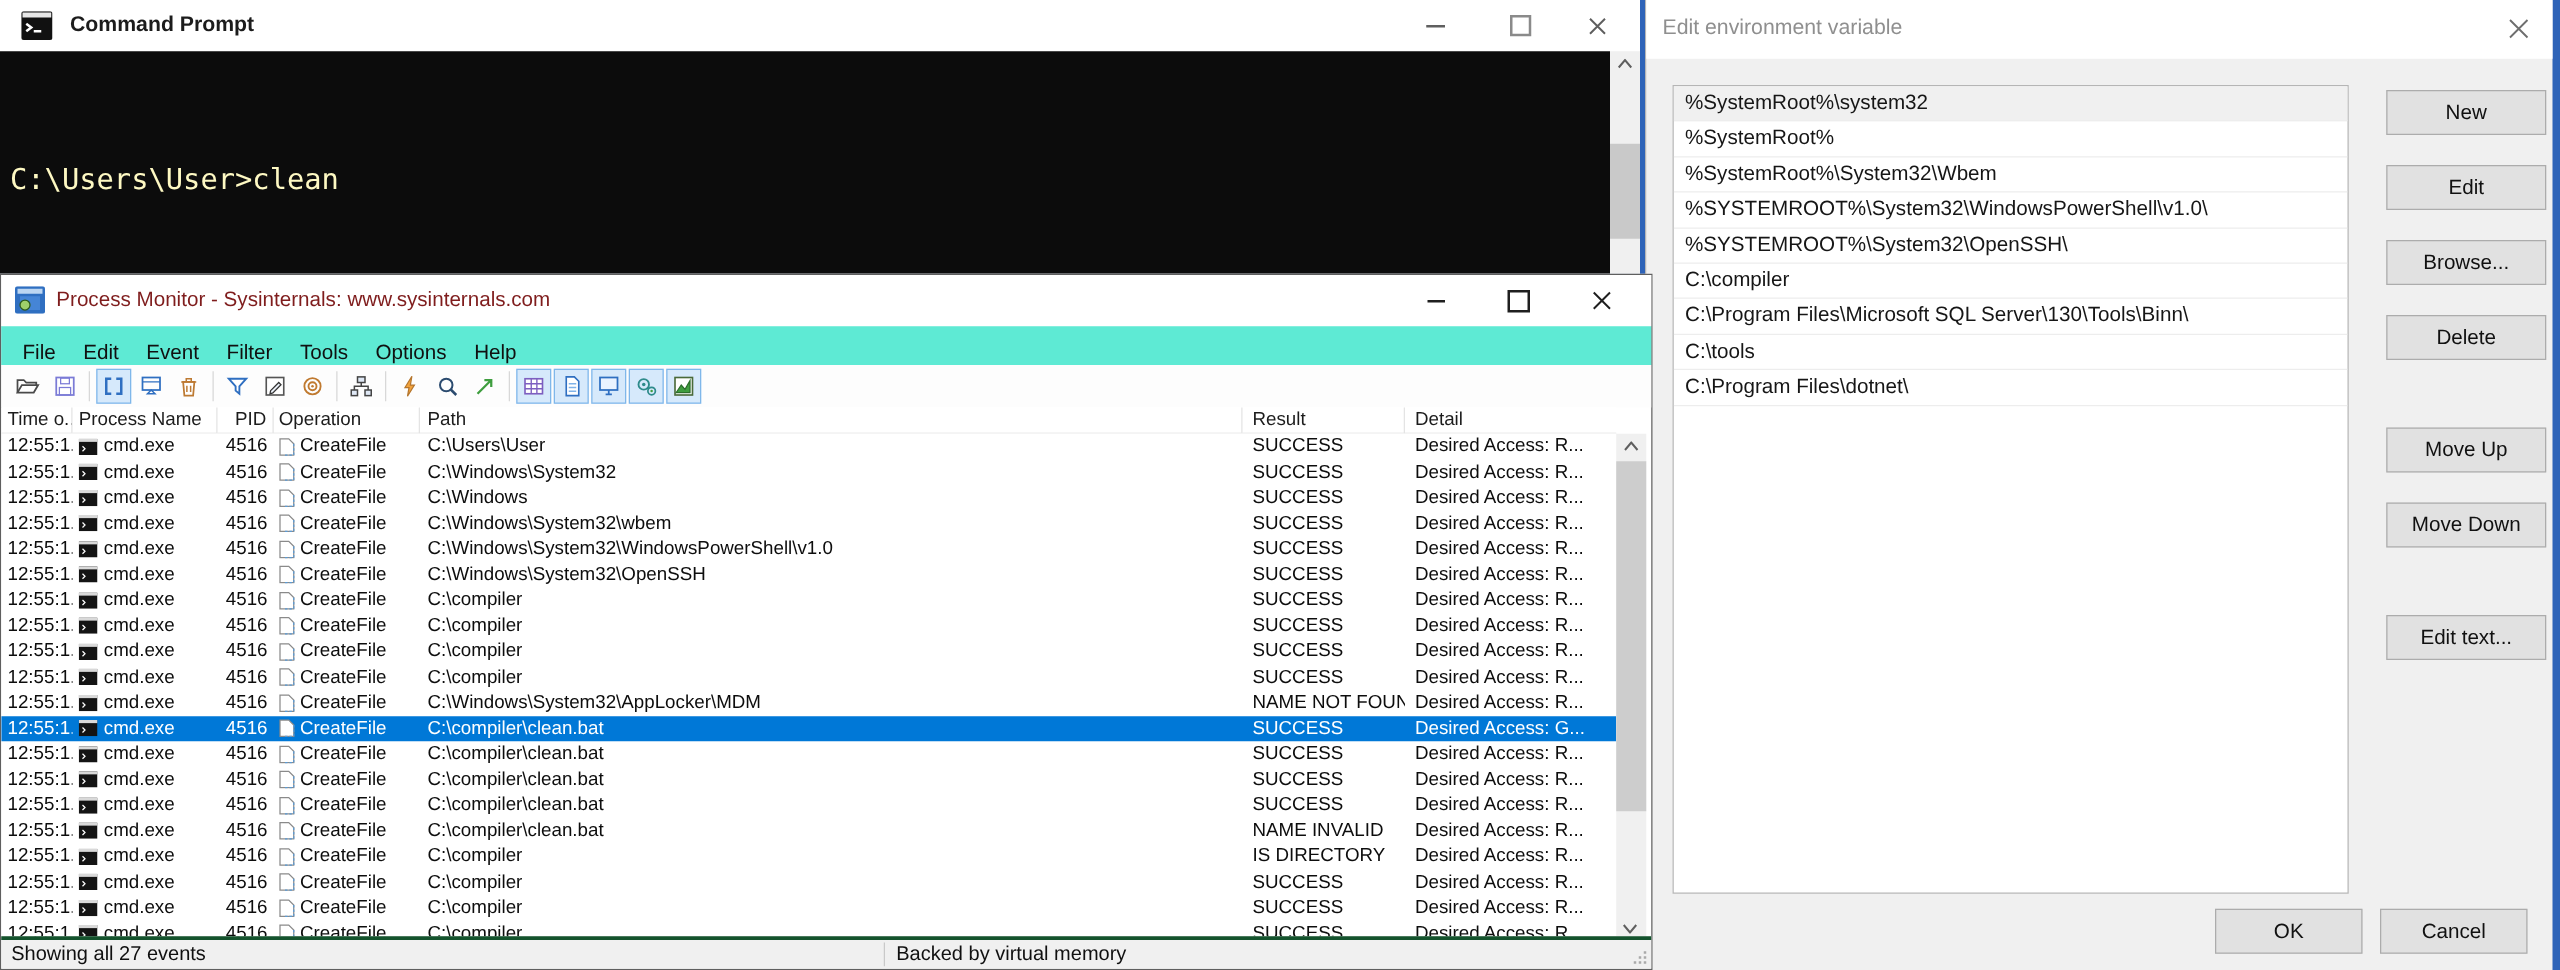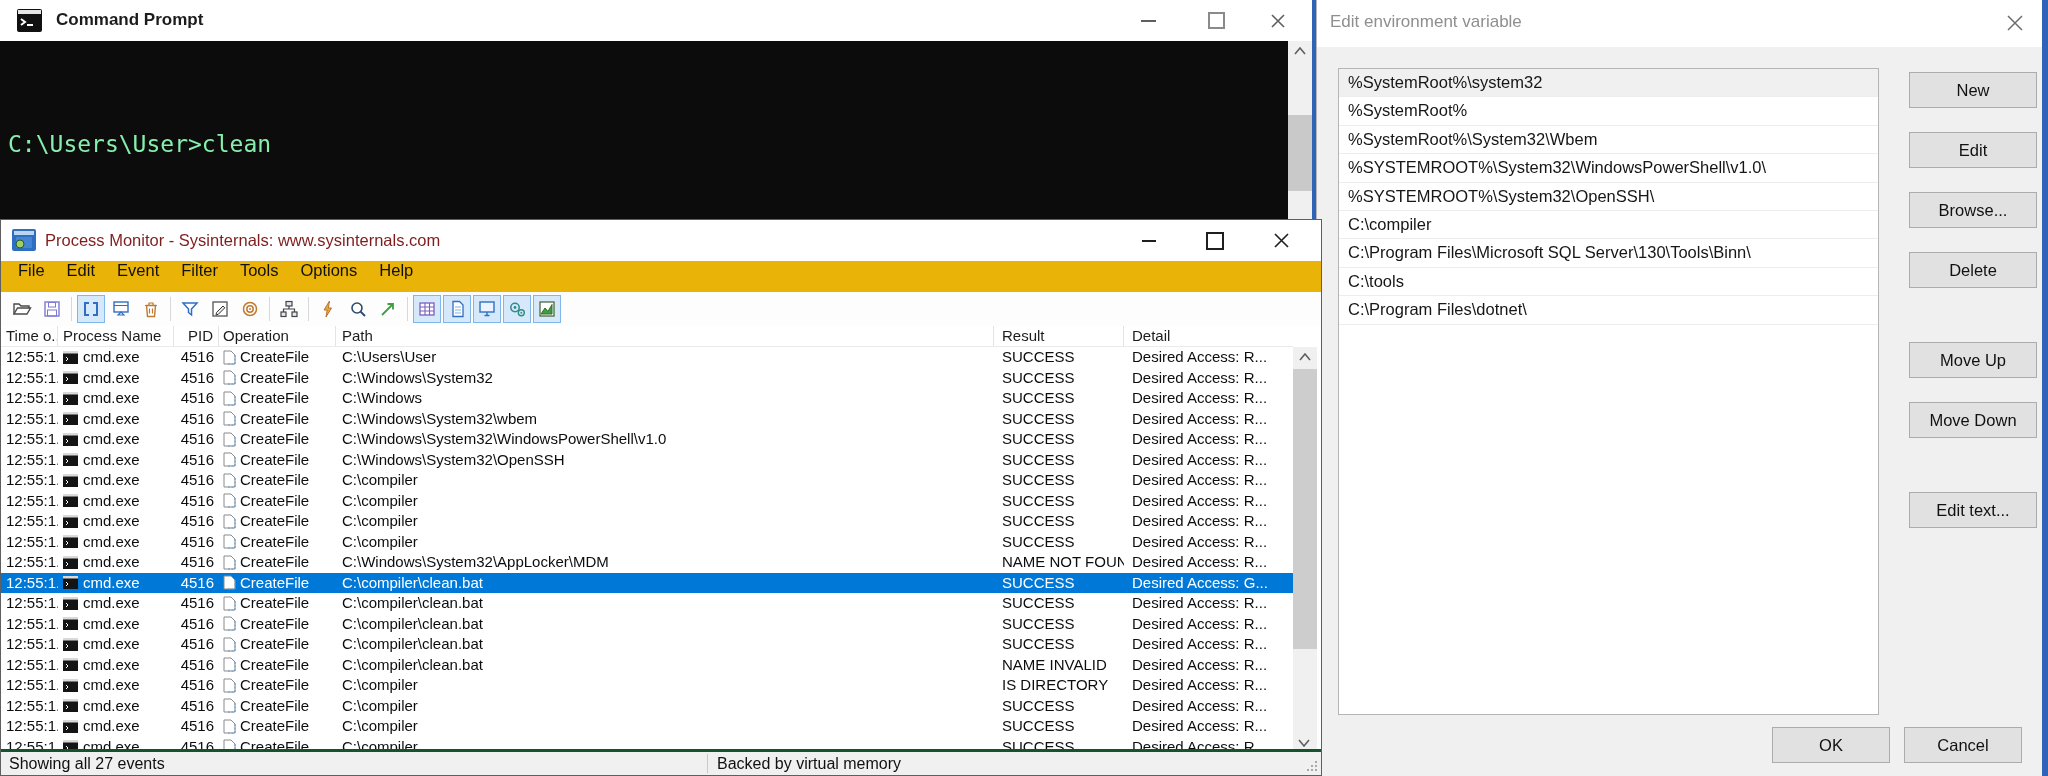--- a/index.html
+++ b/index.html
@@ -8,21 +8,21 @@
   .abs{position:absolute;}
   
   #cmd{left:0;top:0;width:1312px;height:219px;background:#fff;z-index:1;}
   .cmd-tb{position:absolute;left:0;top:0;right:0;height:41px;background:#ffffff;font-weight:bold;}
   .cmd-appicon{position:absolute;left:17px;top:9px;}
   .cmd-title{position:absolute;left:56px;top:10px;font-size:17px;color:#1c1c1c;}
   .wc{position:absolute;top:0;width:58px;height:41px;display:flex;align-items:center;justify-content:center;}
   .minbar{width:15px;height:2px;background:#5f5f5f;}
   .maxbox{width:13px;height:13px;border:2px solid #8a8a8a;}
   .console{position:absolute;left:0;top:41px;width:1288px;height:178px;background:#0c0c0c;
-           color:#86efac;font-family:"DejaVu Sans Mono","Liberation Mono",monospace;
+           color:#fef9c3;font-family:"DejaVu Sans Mono","Liberation Mono",monospace;
            font-size:23px;line-height:30px;padding:28px 0 0 8px;white-space:pre;box-sizing:border-box;overflow:hidden;}
   .console div{min-height:30px;}
   .cmd-scroll{position:absolute;left:1288px;top:41px;width:24px;height:178px;background:#f0f0f0;}
   .cmd-scroll .thumb{position:absolute;left:0;top:74px;width:24px;height:76px;background:#c9c9c9;}
   .chev{display:block;margin:6px auto 0;}
   
   #dialog{left:1316px;top:0;width:726px;height:776px;background:#f0f0f0;z-index:2;border-left:1px solid #b5b5b5;box-sizing:border-box;}
   .dlg-tb{position:absolute;left:0;top:0;right:0;height:47px;background:#fff;}
   .dlg-title{position:absolute;left:13px;top:12px;font-size:17px;color:#8f8f8f;}
   .dlg-close{position:absolute;right:10px;top:6px;width:34px;height:34px;display:flex;align-items:center;justify-content:center;}
@@ -34,21 +34,21 @@
         font-size:16.5px;color:#111;font-family:inherit;padding:0;}
   .dbtn.wide{width:118px;}
   
   #procmon{left:0;top:219px;width:1322px;height:557px;background:#fff;z-index:3;border:1px solid #5f5f5f;box-sizing:border-box;}
   .pm-tb{position:absolute;left:0;top:0;right:0;height:41px;background:#fff;}
   .pm-appicon{position:absolute;left:11px;top:9px;}
   .pm-title{position:absolute;left:44px;top:11px;font-size:16.5px;color:#7f1d1d;}
   .pm-wc{position:absolute;top:0;width:56px;height:41px;display:flex;align-items:center;justify-content:center;}
   .pm-minbar{width:14px;height:2px;background:#1f1f1f;}
   .pm-maxbox{width:14px;height:14px;border:2px solid #1f1f1f;}
-  .pm-menu{position:absolute;left:0;top:41px;right:0;height:31px;display:flex;align-items:flex-start;padding-left:6px;background:#eab308;}
+  .pm-menu{position:absolute;left:0;top:41px;right:0;height:31px;display:flex;align-items:flex-end;padding-left:6px;background:#5eead4;}
   .pm-menu span{padding:0 11px;font-size:16.5px;color:#101010;}
   .pm-toolbar{position:absolute;left:0;top:72px;right:0;height:34px;display:flex;align-items:center;padding-left:6px;background:#fdfdfd;}
   .tbtn{width:28px;height:28px;display:flex;align-items:center;justify-content:center;margin:0 1px;border:1px solid transparent;box-sizing:border-box;}
   .tbtn.pressed{background:#d6e9fb;border:1px solid #7fb7ea;}
   .tsep{width:1px;height:24px;background:#d8d8d8;margin:0 4px;}
   .pm-header{position:absolute;left:0;top:106px;width:1292px;height:21px;display:flex;font-size:15px;color:#1c1c1c;background:#fff;}
   .hc{box-sizing:border-box;border-right:1px solid #e4e4e4;border-bottom:1px solid #ebebeb;line-height:20px;white-space:nowrap;overflow:hidden;}
   .pm-rows{position:absolute;left:0;top:127px;width:1292px;height:404px;overflow:hidden;background:#fff;}
   .prow{display:flex;height:20.5px;line-height:20.5px;font-size:15px;color:#0d0d0d;white-space:nowrap;}
   .prow.sel{background:#0078d7;color:#fff;}

